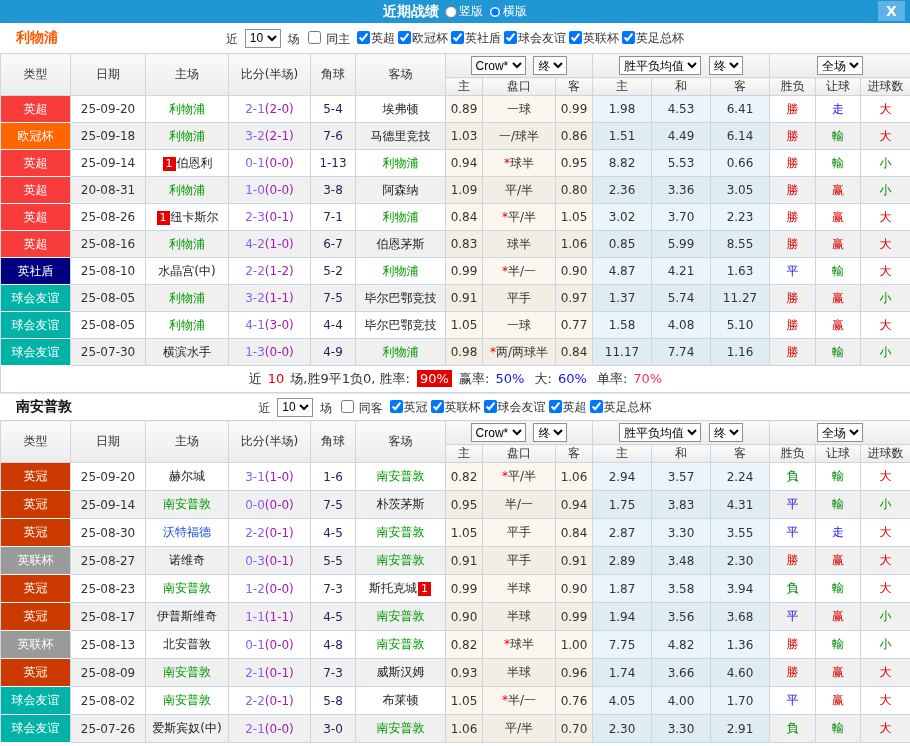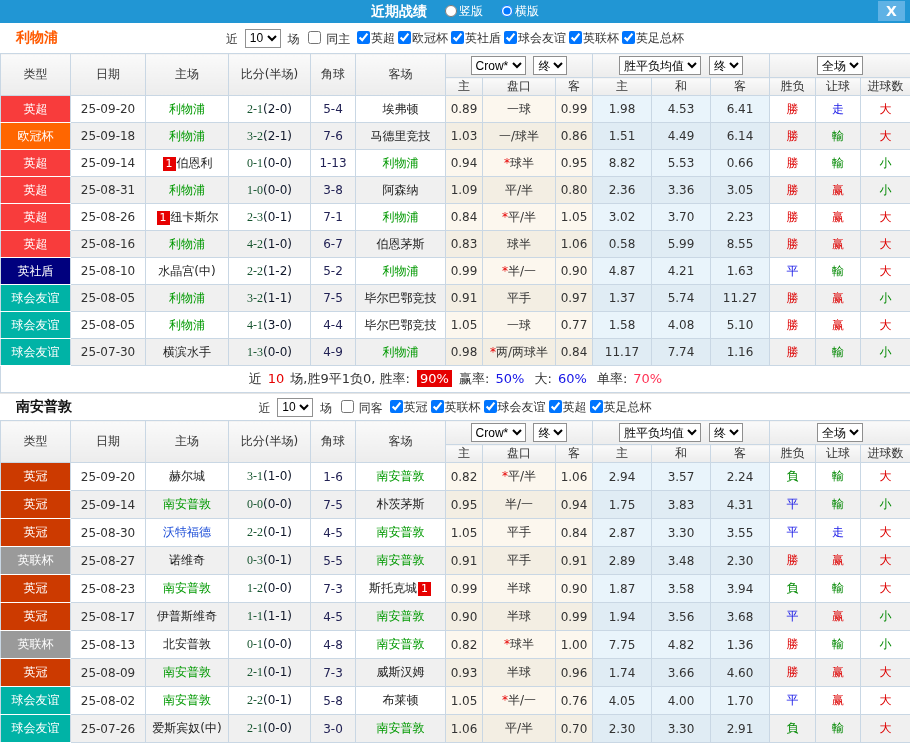--- a/index.html
+++ b/index.html
@@ -7,21 +7,21 @@
   body {
     width: 910px; height: 746px; overflow: hidden;
     background: #fff; color: #333;
     font-family: "DejaVu Sans", sans-serif; font-size: 12px;
   }
   
   .titlebar {
     height: 23px; background: #2196d4; position: relative;
     display: flex; align-items: center; justify-content: center; color: #fff;
   }
-  .title-group { display: flex; align-items: flex-start; gap: 18px; }
+  .title-group { display: flex; align-items: center; gap: 6px; }
   .title-text { font-weight: bold; font-size: 14px; }
   .layout-radio { display: flex; align-items: center; gap: 2px; font-size: 12px; }
   .layout-radio input { margin: 0; width: 12px; height: 12px; }
   .close-btn {
     position: absolute; right: 5px; top: 1px; width: 27px; height: 20px;
     background: #5fb2e5; color: #fff; text-align: center; line-height: 20px;
     font-size: 14px; font-weight: bold; cursor: pointer;
   }
   
   .filter-row { position: relative; display: flex; align-items: center; background: #fff; }
@@ -42,22 +42,22 @@
   thead tr.h2 th { height: 16px; }
   thead select { font-size: 12px; height: 19px; border: 1px solid #8f8f8f; background: #fff; margin: 0 2px; }
   tbody.t1 td { height: 27px; }
   tbody.t2 td { height: 28px; }
   tbody tr:nth-child(even) td { background: #f0f0f0; }
   tbody td.cream { background: #fcf7ee; }
   tbody tr:nth-child(even) td.cream { background: #f3eee3; }
   tbody td.avg { background: #e9f4fb; }
   tbody tr:nth-child(even) td.avg { background: #e0ecf4; }
   tbody td.type { color: #fff; border-bottom-color: #fff; }
-  .sc-main { color: #14532d; font-family: Liberation Serif, serif; }
-  .sc-half { color: #0f172a; }
+  .sc-main { color: #8b5cf6; }
+  .sc-half { color: #a21caf; }
   td.corner { color: #222255; }
   .star { color: #e60000; }
   .badge {
     display: inline-block; background: #e60000; color: #fff;
     width: 13px; height: 14px; line-height: 14px; font-size: 11px; margin: 0 1px;
   }
   .summary-row td { height: 31px; font-size: 13px; background: #fff !important; }
   .summary-row b { font-weight: normal; padding: 1px 3px; }
 </style>
 </head>
@@ -187,21 +187,21 @@
         <td class="cream">0.95</td>
         <td class="avg">8.82</td>
         <td class="avg">5.53</td>
         <td class="avg">0.66</td>
         <td><span style="color: rgb(221, 0, 0);">勝</span></td>
         <td><span style="color: rgb(0, 136, 0);">輸</span></td>
         <td><span style="color: rgb(0, 136, 0);">小</span></td>
       </tr>
       <tr>
         <td class="type" style="background: rgb(248, 60, 60);">英超</td>
-        <td class="date">25-08-31</td>
+        <td class="date">20-08-31</td>
         <td class="home"><span style="color: rgb(0, 153, 0);">利物浦</span></td>
         <td class="score"><span class="sc-main">1-0</span><span class="sc-half">(0-0)</span></td>
         <td class="corner">3-8</td>
         <td class="away"><span style="color: rgb(34, 34, 34);">阿森纳</span></td>
         <td class="cream">1.09</td>
         <td class="cream"><span>平/半</span></td>
         <td class="cream">0.80</td>
         <td class="avg">2.36</td>
         <td class="avg">3.36</td>
         <td class="avg">3.05</td>
@@ -229,21 +229,21 @@
       <tr>
         <td class="type" style="background: rgb(248, 60, 60);">英超</td>
         <td class="date">25-08-16</td>
         <td class="home"><span style="color: rgb(0, 153, 0);">利物浦</span></td>
         <td class="score"><span class="sc-main">4-2</span><span class="sc-half">(1-0)</span></td>
         <td class="corner">6-7</td>
         <td class="away"><span style="color: rgb(34, 34, 34);">伯恩茅斯</span></td>
         <td class="cream">0.83</td>
         <td class="cream"><span>球半</span></td>
         <td class="cream">1.06</td>
-        <td class="avg">0.58</td>
+        <td class="avg">0.85</td>
         <td class="avg">5.99</td>
         <td class="avg">8.55</td>
         <td><span style="color: rgb(221, 0, 0);">勝</span></td>
         <td><span style="color: rgb(221, 0, 0);">赢</span></td>
         <td><span style="color: rgb(221, 0, 0);">大</span></td>
       </tr>
       <tr>
         <td class="type" style="background: rgb(0, 0, 126);">英社盾</td>
         <td class="date">25-08-10</td>
         <td class="home"><span style="color: rgb(34, 34, 34);">水晶宫(中)</span></td>

